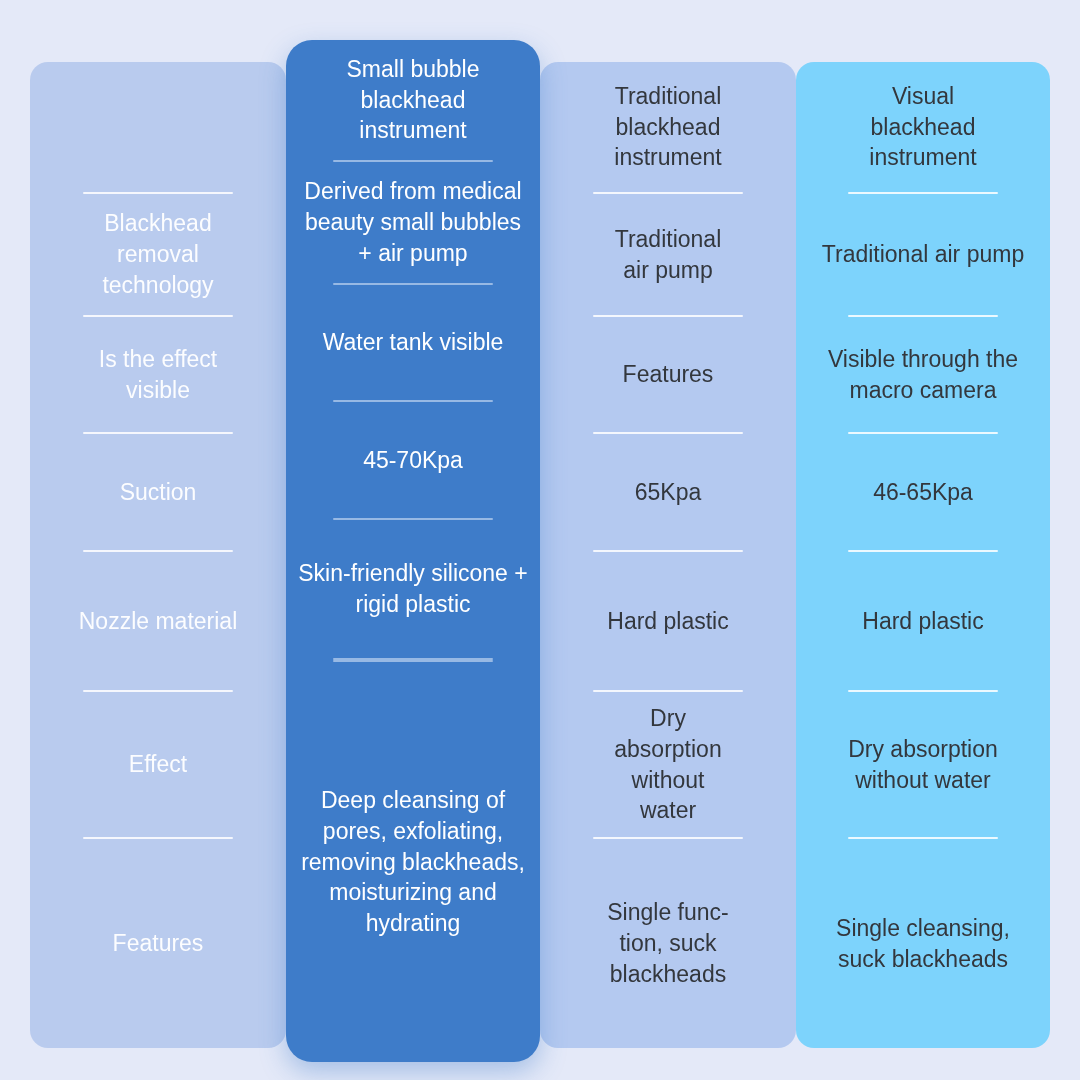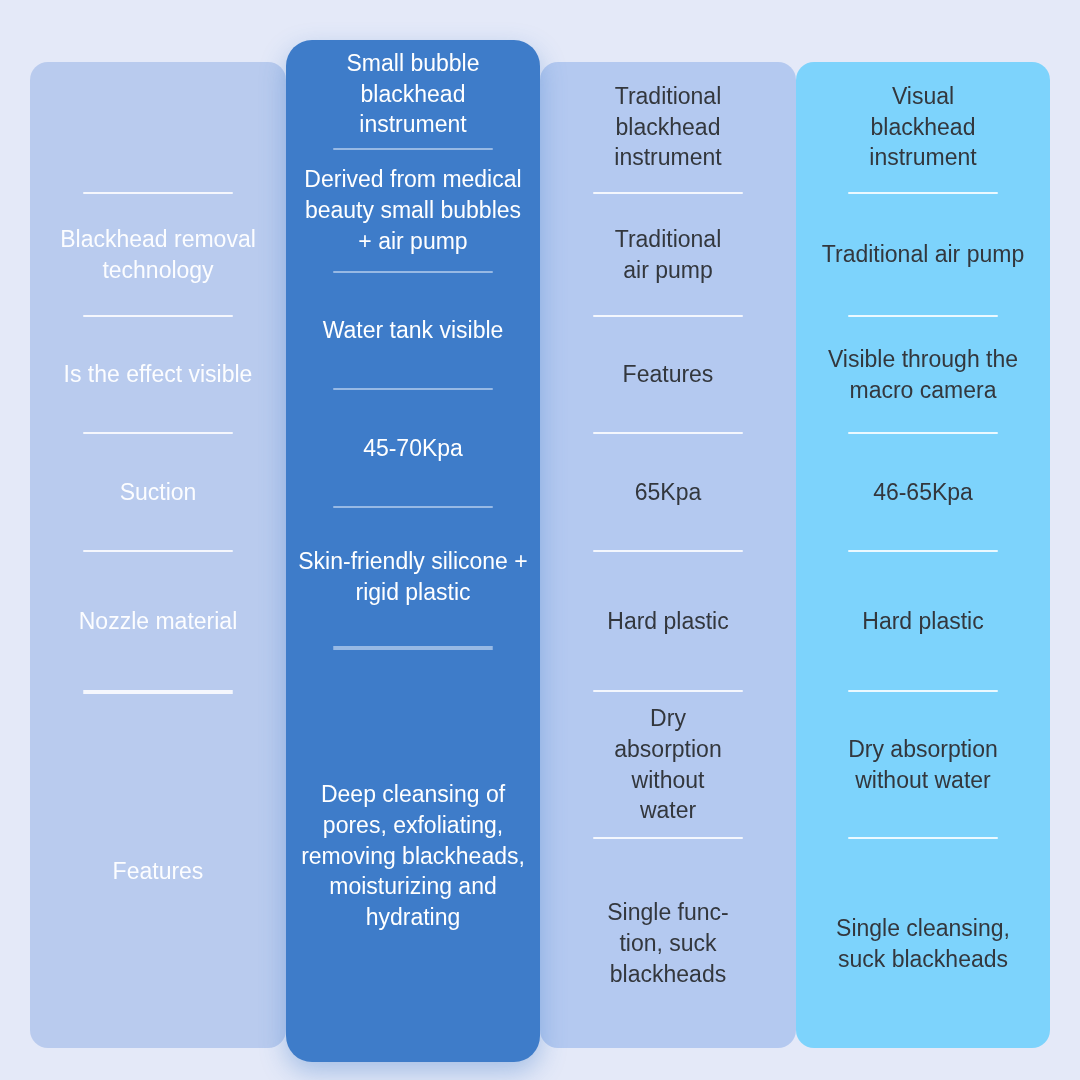--- a/index.html
+++ b/index.html
@@ -49,27 +49,27 @@
   }
   .cell {
     width: 100%;
     display: flex;
     align-items: center;
     justify-content: center;
     text-align: center;
     font-size: 23px;
     line-height: 1.34;
   }
-  .labels .cell { padding: 0 24px; }
+  .labels .cell { padding: 0 40px; }
   .highlight .cell { padding: 0 12px; }
   .colc .cell { padding: 0 66px; }
   .cold .cell { padding: 0 23px; }
   .cell.header span { display: inline-block; max-width: 158px; }
   .hh  { height: 130px; }
-  .hh2 { height: 108px; }
+  .hh2 { height: 120px; }
   .r1 { height: 121px; }
   .r2 { height: 115px; }
   .r3 { height: 116px; }
   .r4 { height: 138px; }
   .r5 { height: 145px; }
   .r6 { flex: 1; }
   .divider {
     flex: 0 0 2px;
     height: 2px;
     width: 150px;
@@ -98,20 +98,23 @@
       </div>
     <div class="divider"></div>
     <div class="cell r3">
         <span>Suction</span>
       </div>
     <div class="divider"></div>
     <div class="cell r4">
         <span>Nozzle material</span>
       </div>
     <div class="divider"></div>
+    <div class="cell r5">
+        <span>Effect</span>
+      </div>
     <div class="divider"></div>
     <div class="cell r6">
         <span>Features</span>
       </div>
   </section>
 
   <section class="col highlight">
     <div class="cell hh2 header">
         <span>Small bubble blackhead instrument</span>
       </div>

